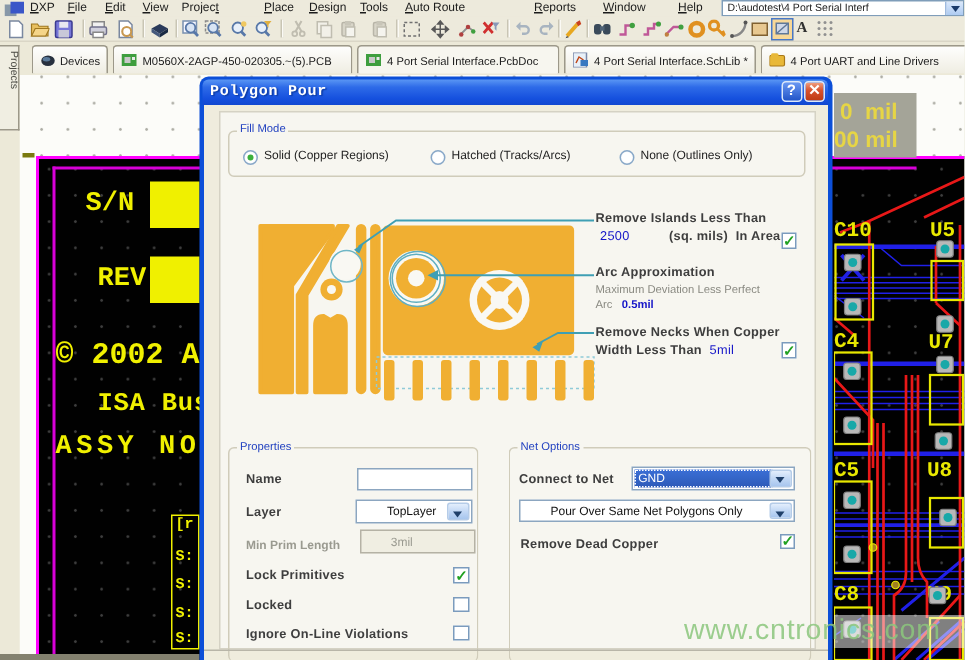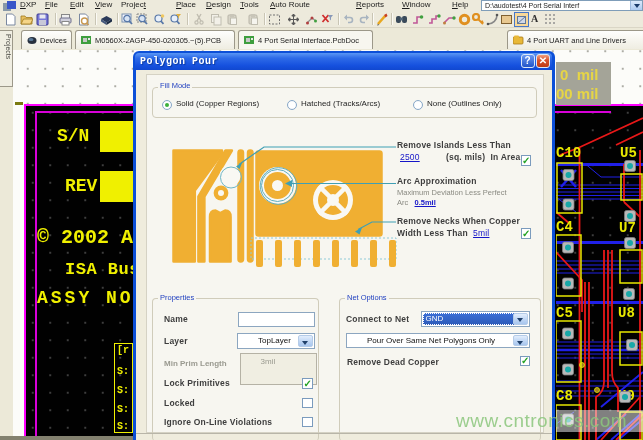--- a/index.html
+++ b/index.html
@@ -31,21 +31,21 @@
 
 #dlg{left:133px;top:51px;width:421.5px;height:389px;background:#0C4FD8;border-radius:6px 6px 0 0;}
 #dlgtitle{left:2px;top:2px;width:417px;height:17px;border-radius:4px 4px 0 0;background:linear-gradient(180deg,#5A96F4 0%,#2E6BE8 30%,#1550DE 75%,#1148D0 100%);color:#fff;font-family:"Liberation Mono",monospace;font-weight:bold;font-size:10px;line-height:17px;padding-left:5px;box-sizing:border-box;letter-spacing:0.5px;text-shadow:1px 1px 1px #0a38a0;}
 #dlgbody{left:3px;top:19px;width:415.5px;height:370px;background:#EFECDD;}
 #innerpanel{left:9.5px;top:4px;width:398px;height:359px;background:#F7F6F0;border:1px solid #D5D2C4;box-sizing:border-box;}
 .tbtn{position:absolute;top:3px;width:14px;height:14px;border:1px solid #DCE8F8;border-radius:3px;box-sizing:border-box;color:#fff;text-align:center;font-size:10px;line-height:12px;font-weight:bold;}
 .grp{position:absolute;border:1px solid #D0CCBA;border-radius:4px;box-sizing:border-box;}
 .grplab{position:absolute;font-size:7.5px;color:#2342C0;background:#F7F6F0;padding:0 2px;white-space:nowrap;}
 .blab{position:absolute;font-size:8.5px;letter-spacing:0.2px;font-weight:bold;color:#3E3E3E;white-space:nowrap;}
 .glab{position:absolute;font-size:7.5px;color:#8A8A82;white-space:nowrap;}
-.bluetxt{color:#1515C8;font-weight:normal;text-decoration:underline;}
+.bluetxt{color:#1515C8;font-weight:normal;}
 .radio{position:absolute;width:10px;height:10px;border:1px solid #89A8C8;border-radius:50%;background:radial-gradient(#fff 55%,#DEE8F2);box-sizing:border-box;}
 .radio.on:after{content:"";position:absolute;left:2px;top:2px;width:4px;height:4px;border-radius:50%;background:#3BB03B;}
 .rlab{position:absolute;font-size:8px;color:#1e1e1e;white-space:nowrap;}
 .cb{position:absolute;width:10.5px;height:10.5px;background:#fff;border:1px solid #7B9BBD;box-sizing:border-box;}
 .cb.on:after{content:"\2713";position:absolute;left:0.5px;top:-1.5px;color:#21A121;font-size:10px;font-weight:bold;}
 .tbox{position:absolute;background:#fff;border:1px solid #8CA6C0;box-sizing:border-box;font-size:8px;color:#111;line-height:13px;padding-left:20px;white-space:nowrap;overflow:hidden;}
 .combo-arr{position:absolute;right:1px;top:1px;bottom:1px;width:13px;background:linear-gradient(#E3EEFC 0%,#C2D8F5 50%,#A8C6EE 100%);border:1px solid #B5CCE8;border-radius:2px;}
 .combo-arr:after{content:"";position:absolute;left:3px;top:4.5px;border:3.5px solid transparent;border-top:4.5px solid #20406A;}
 
 #wmband{left:556px;top:410px;width:87px;height:22px;background:rgba(255,255,255,0.5);}
@@ -238,20 +238,25 @@
   <div class="tab" style="left:75px;width:160px"><svg width="11" height="10">
         <rect x="0" y="1" width="10" height="8" fill="#3E9E3E"></rect>
         <rect x="2" y="3" width="4" height="4" fill="#C8C8C8"></rect>
         <rect x="7" y="3" width="2" height="2" fill="#E8E8E8"></rect>
       </svg>M0560X-2AGP-450-020305.~(5).PCB</div>
   <div class="tab" style="left:238px;width:135px;background:#F7F6EF"><svg width="11" height="10">
         <rect x="0" y="1" width="10" height="8" fill="#3E9E3E"></rect>
         <rect x="2" y="3" width="4" height="4" fill="#C8C8C8"></rect>
         <rect x="7" y="3" width="2" height="2" fill="#E8E8E8"></rect>
       </svg>4 Port Serial Interface.PcbDoc</div>
+  <div class="tab" style="left:376px;width:128px"><svg width="11" height="10">
+        <rect x="0" y="0" width="9" height="10" fill="#E8F0F8" stroke="#7A88A8" stroke-width="1"></rect>
+        <path d="M2,7 L4,3 L7,5" stroke="#C04818" fill="none"></path>
+        <rect x="5" y="5" width="5" height="4" fill="#3878C0"></rect>
+      </svg>4 Port Serial Interface.SchLib *</div>
   <div class="tab" style="left:507px;width:140px"><svg width="11" height="10">
         <rect x="0" y="2" width="10" height="7" rx="1" fill="#E8B838" stroke="#A87818" stroke-width="0.8"></rect>
         <rect x="1" y="0.5" width="5" height="3" rx="1" fill="#E8B838"></rect>
       </svg>4 Port UART and Line Drivers</div>
 </div>
 
 <div class="abs" id="wksp"></div>
 <div class="abs" id="lstrip"></div>
 <div class="abs" id="board"></div>
 
@@ -441,21 +446,21 @@
     <div class="blab" style="left:261px;top:158px">Width Less Than&nbsp; <span class="bluetxt">5mil</span></div>
     <div class="cb on" style="left:384.5px;top:158px"></div>
 
     <div class="grp" style="left:15.5px;top:227.5px;width:167.5px;height:143px;border-bottom:none"></div>
     <div class="grplab" style="left:22px;top:223px">Properties</div>
     <div class="blab" style="left:28px;top:244px">Name</div>
     <div class="tbox" style="left:101.5px;top:242px;width:77.5px;height:15px"></div>
     <div class="blab" style="left:28px;top:266px">Layer</div>
     <div class="tbox" style="left:101px;top:263px;width:78px;height:15.5px;line-height:14px">TopLayer<span class="combo-arr"></span></div>
     <div class="glab" style="left:28px;top:288.5px;font-size:8px;font-weight:bold;color:#9a9a90">Min Prim Length</div>
-    <div class="tbox" style="left:103.5px;top:283px;width:77.5px;height:32px;line-height:15px;background:#F0EEE2;border-color:#B5B2A5;color:#9a9a90">3mil</div>
+    <div class="tbox" style="left:103.5px;top:283px;width:77.5px;height:16px;line-height:15px;background:#F0EEE2;border-color:#B5B2A5;color:#9a9a90">3mil</div>
     <div class="blab" style="left:28px;top:308px">Lock Primitives</div>
     <div class="cb on" style="left:166px;top:308px"></div>
     <div class="blab" style="left:28px;top:327.5px">Locked</div>
     <div class="cb" style="left:166px;top:327.5px"></div>
     <div class="blab" style="left:28px;top:346.5px">Ignore On-Line Violations</div>
     <div class="cb" style="left:166px;top:346.5px"></div>
 
     <div class="grp" style="left:202.5px;top:227.5px;width:202px;height:143px;border-bottom:none"></div>
     <div class="grplab" style="left:209px;top:223px">Net Options</div>
     <div class="blab" style="left:210px;top:243.5px">Connect to Net</div>

